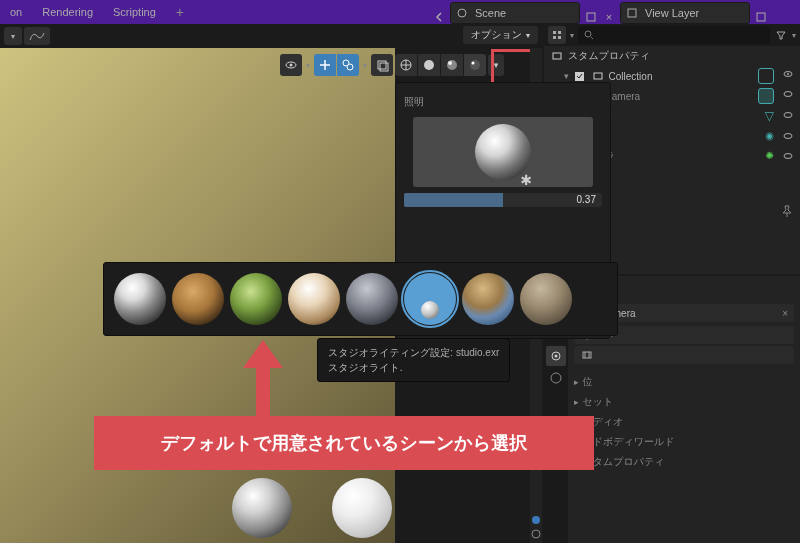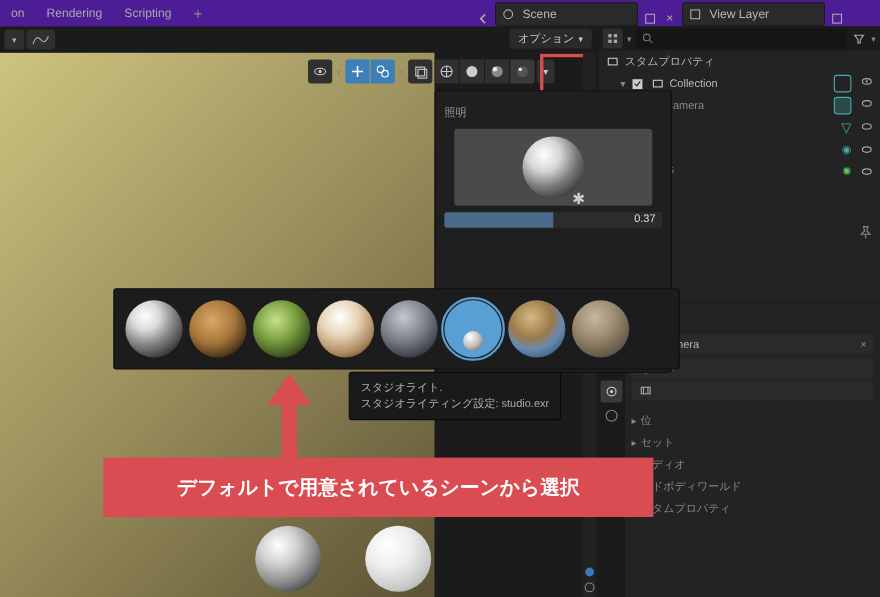--- a/index.html
+++ b/index.html
@@ -222,24 +222,24 @@
   <div class="hdri-sphere s2"></div>
   <div class="hdri-sphere s3"></div>
   <div class="hdri-sphere s4"></div>
   <div class="hdri-sphere s5"></div>
   <div class="hdri-sphere s6 sel"></div>
   <div class="hdri-sphere s7"></div>
   <div class="hdri-sphere s8"></div>
 </div>
 
 <div class="tooltip">
-  <div>スタジオライト.</div>
   <div>
     <span>スタジオライティング設定: </span><span class="tt-val">studio.exr</span>
   </div>
+  <div>スタジオライト.</div>
 </div>
 
 <div class="arrow">
   <div class="arrow-head"></div>
   <div class="arrow-stem"></div>
 </div>
 
 <div class="banner">
   <span class="banner-text">デフォルトで用意されているシーンから選択</span>
 </div>

